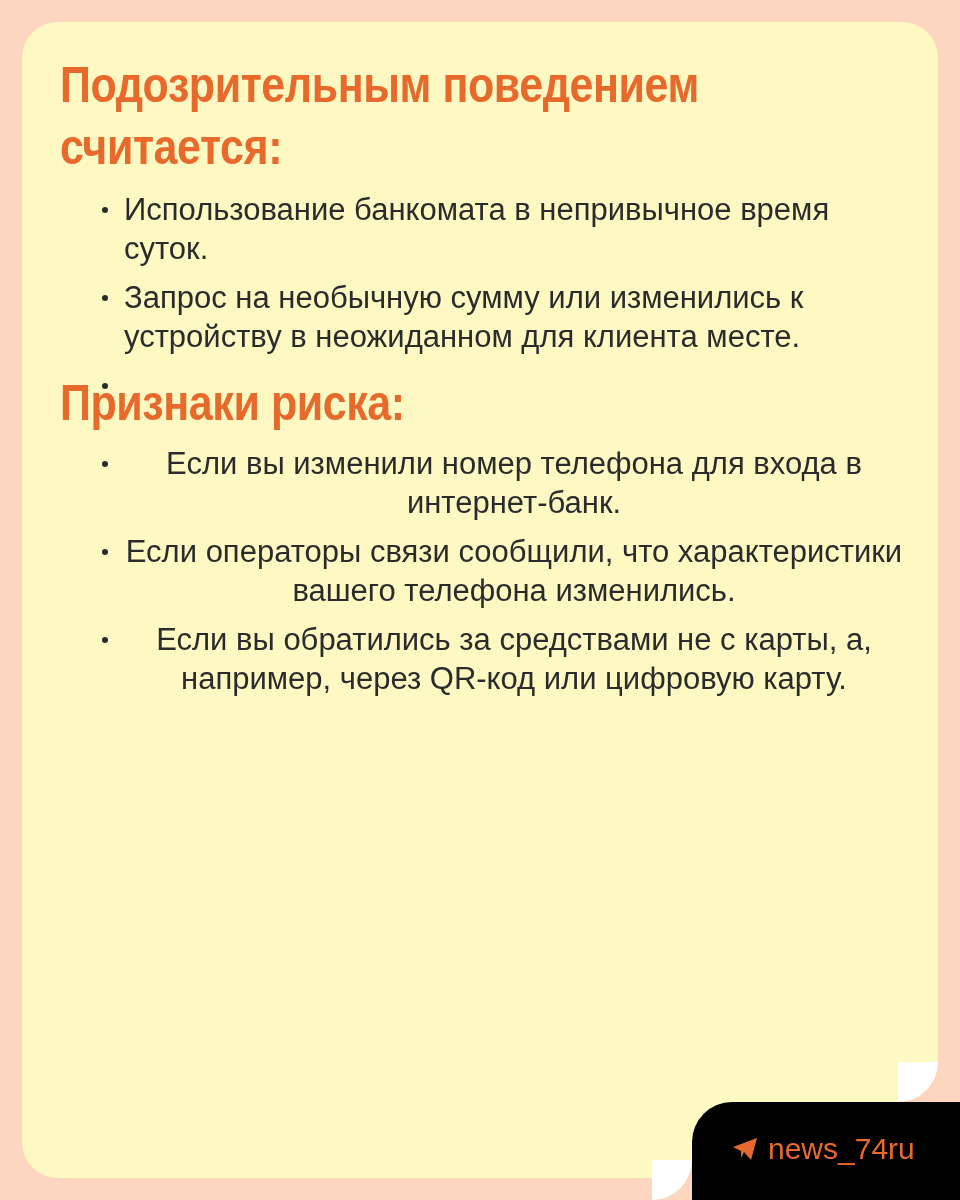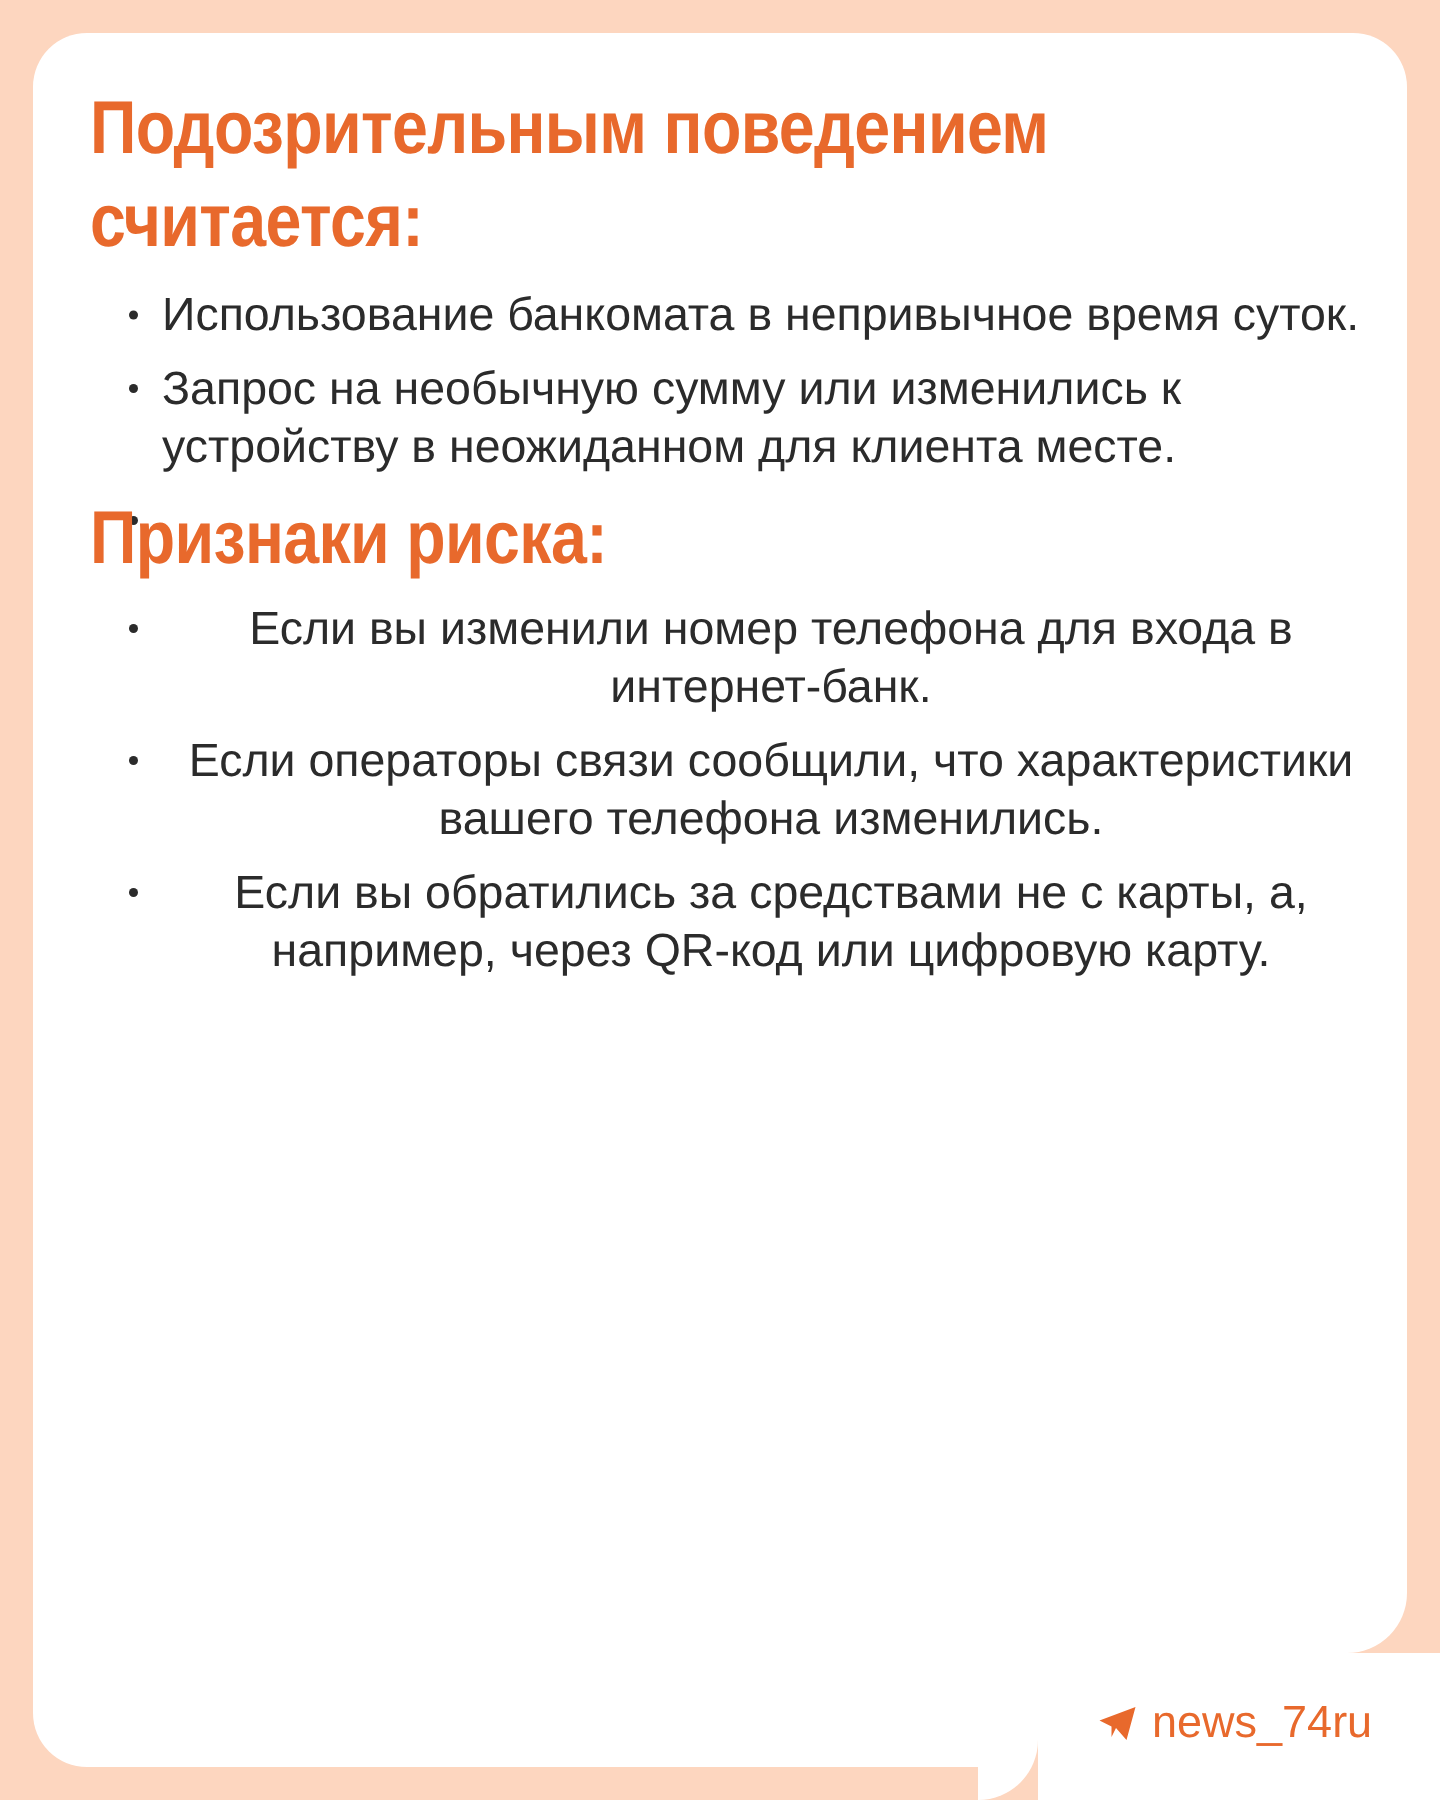--- a/index.html
+++ b/index.html
@@ -5,49 +5,49 @@
     html, body { margin: 0; padding: 0; }
     body {
       width: 960px; height: 1200px;
       background: #fdd6bf;
       position: relative; overflow: hidden;
       font-family: "Liberation Sans", sans-serif;
     }
     .card {
       position: absolute; left: 22px; top: 22px;
       width: 916px; height: 1156px;
-      background: #ffffff; border-radius: 36px;
+      background: #fef9c3; border-radius: 36px;
     }
     .content { position: absolute; left: 38px; top: 32px; width: 860px; }
     h2 {
       margin: 0; color: #e8692c;
       font-family: "Liberation Sans", sans-serif;
       font-weight: 700; font-size: 50px; line-height: 62px;
       letter-spacing: -0.5px;
       transform: scaleX(0.86); transform-origin: left center;
       width: 116%;
     }
-    ul { list-style: none; margin: 0; padding: 0; }
+    ul { list-style: none; margin: 16px; padding: 0; }
     li {
       position: relative; padding-left: 48px;
       color: #2b2b2b; font-size: 31px; line-height: 39px;
       font-family: "Liberation Sans", sans-serif; font-weight: 400;
       margin-bottom: 10px;
     }
     li .dot {
       position: absolute; left: 26px; top: 17px;
       width: 6px; height: 6px; border-radius: 50%; background: #2b2b2b;
     }
     .sec1 ul { margin-top: 12px; }
     .sec2 { margin-top: 4px; }
     .sec2 ul { margin-top: 10px; text-align: center; }
     .badge {
       position: absolute; right: 0; bottom: 0;
       width: 268px; height: 98px;
-      background: #ffffff; border-top-left-radius: 40px;
+      background: #000000; border-top-left-radius: 40px;
     }
     .badge-inner {
       position: absolute; left: 40px; top: 30px;
       display: flex; align-items: center; gap: 10px;
       color: #e8692c; font-size: 30px;
       font-family: "Liberation Sans", sans-serif;
     }
     .corner-tr {
       position: absolute; right: 22px; bottom: 98px;
       width: 40px; height: 40px; background: #fdd6bf; overflow: hidden;

